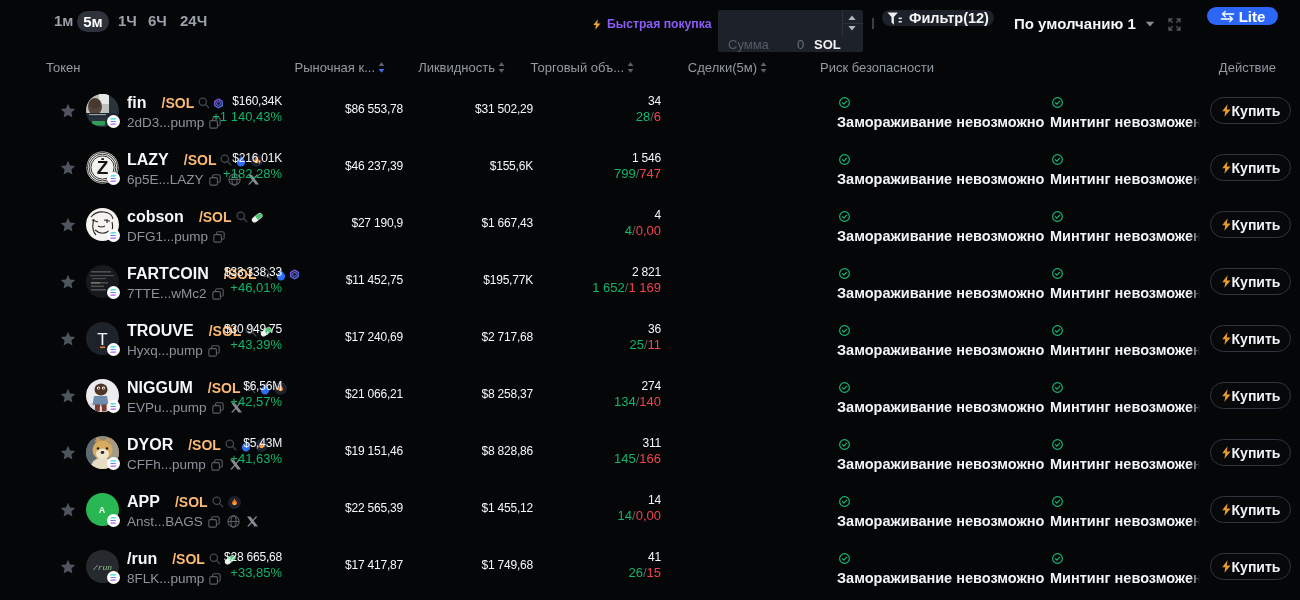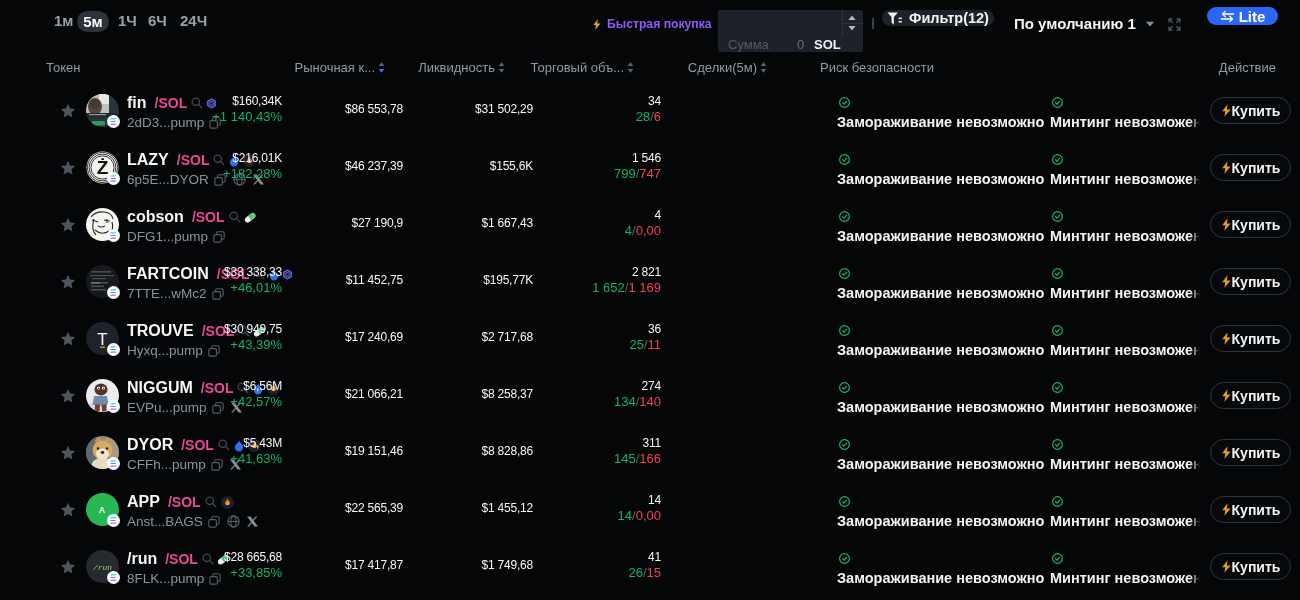--- a/index.html
+++ b/index.html
@@ -4,21 +4,21 @@
 *{margin:0;padding:0;box-sizing:border-box}
 html,body{width:1300px;height:600px;background:#050607;font-family:"Liberation Sans",sans-serif;overflow:hidden;position:relative;color:#fff}
 .abs{position:absolute}
 .row{position:absolute;left:16px;width:1179px;height:57px}
 .star{position:absolute;left:44px;top:20px}
 .avatar{position:absolute;left:70px;top:11px;width:33px;height:33px}
 .avatar .badge{position:absolute;right:-1px;bottom:-1px}
 .l1{position:absolute;left:111px;top:11px;height:18px;display:flex;align-items:center;white-space:nowrap}
 .l2{position:absolute;left:111px;top:31px;height:17px;display:flex;align-items:center;white-space:nowrap}
 .nm{font-size:16px;font-weight:bold;color:#f6f7f9}
-.sol{font-size:14px;font-weight:bold;color:#ec4899;margin-left:8px}
+.sol{font-size:14px;font-weight:bold;color:#fdba74;margin-left:15px}
 .addr{font-size:13.5px;color:#8d939c}
 .num{position:absolute;text-align:right;white-space:nowrap}
 .v{font-size:12px;font-weight:normal;color:#f6f7f9;letter-spacing:-0.2px}
 .sub{font-size:13px;margin-top:0.5px}
 .g{color:#10b46c}.r{color:#ee4450}.sl{color:#5c636c}
 .mc{right:913px;top:11px}
 .liq{right:792px;top:19px}
 .vol{right:662px;top:19px}
 .deal{right:534px;top:11px}
 .sec{position:absolute;top:11px}
@@ -249,21 +249,21 @@
       <svg width="10" height="13" viewBox="0 0 12 14" style="margin-left:4px">
         <path d="M6.2 0.6 C6.6 3.4 11 5.6 11 9.2 A5 5 0 0 1 1 9.2 C1 5.4 5.6 4.4 6.2 0.6z" fill="#2e6df5"></path>
       </svg>
       <svg width="13" height="13" viewBox="0 0 14 14" style="margin-left:4px">
         <circle cx="7" cy="7" r="7" fill="#1c2130"></circle>
         <path d="M7 2.6 C7.3 4.2 9.8 5.4 9.8 7.8 A2.9 2.9 0 0 1 4.2 7.8 C4.2 5.6 6.6 4.8 7 2.6z" fill="#f2701e"></path>
         <path d="M7 6.2 C7.2 7.2 8.4 7.6 8.4 8.8 A1.5 1.5 0 0 1 5.6 8.8 C5.6 7.6 6.8 7.3 7 6.2z" fill="#f8b84a"></path>
       </svg>
     </div>
     <div class="l2">
-      <span class="addr">6p5E...DYOR</span>
+      <span class="addr">6p5E...LAZY</span>
       <svg width="12" height="12" viewBox="0 0 13 13" style="margin-left:5px">
         <rect x="3.9" y="0.8" width="8.2" height="8.2" rx="1.6" fill="none" stroke="#585e66" stroke-width="1.2"></rect>
         <rect x="0.9" y="3.9" width="8.2" height="8.2" rx="1.6" fill="#050607" stroke="#585e66" stroke-width="1.2"></rect>
       </svg>
       <svg width="13" height="13" viewBox="0 0 13 13" style="margin-left:7px">
         <g fill="none" stroke="#585e66" stroke-width="1.1">
           <circle cx="6.5" cy="6.5" r="5.6"></circle>
           <ellipse cx="6.5" cy="6.5" rx="2.6" ry="5.6"></ellipse>
           <line x1="0.9" y1="6.5" x2="12.1" y2="6.5"></line>
         </g>

